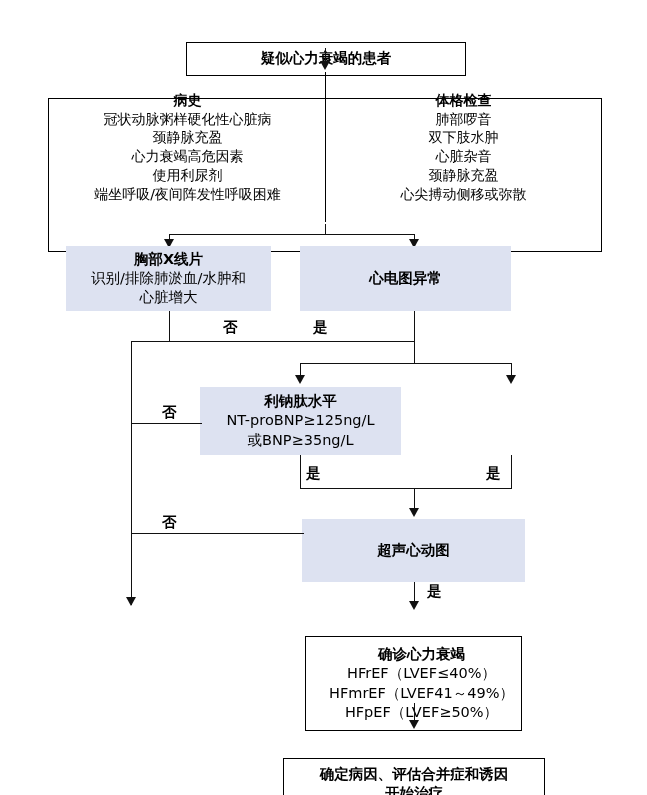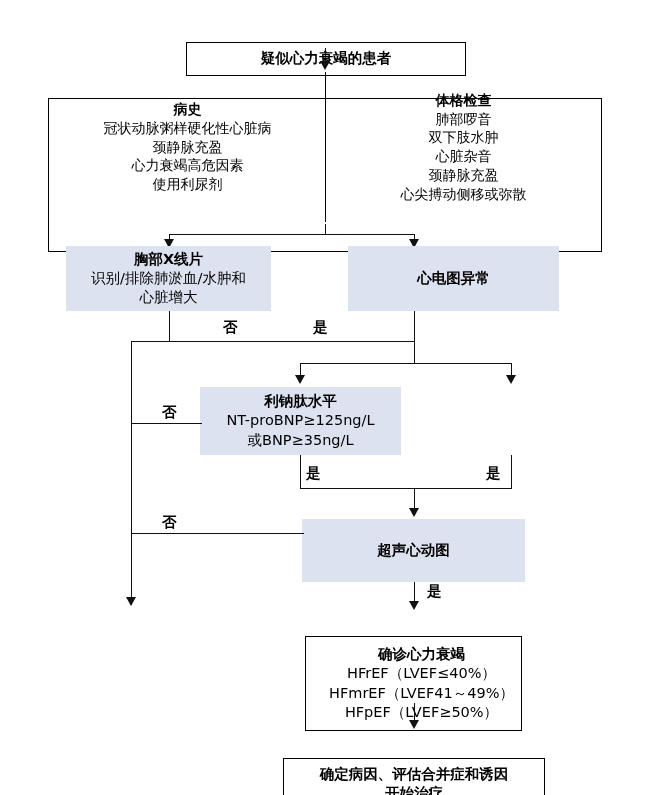--- a/index.html
+++ b/index.html
@@ -101,20 +101,21 @@
 
   <div class="box box-solid" style="left:48px; top:70px; width:554px; height:154px;"></div>
   <div class="divider-v" style="left:325px; top:72px; height:150px;"></div>
 
   <div class="col" style="left:52px; top:72px; width:271px; height:150px;">
     <div class="title">病史</div>
     <div>冠状动脉粥样硬化性心脏病</div>
     <div>颈静脉充盈</div>
     <div>心力衰竭高危因素</div>
     <div>使用利尿剂</div>
+    <div>端坐呼吸/夜间阵发性呼吸困难</div>
   </div>
 
   <div class="col" style="left:327px; top:72px; width:273px; height:150px;">
     <div class="title">体格检查</div>
     <div>肺部啰音</div>
     <div>双下肢水肿</div>
     <div>心脏杂音</div>
     <div>颈静脉充盈</div>
     <div>心尖搏动侧移或弥散</div>
   </div>
@@ -125,21 +126,21 @@
   <div class="arrow-down" style="left:164px; top:239px;"></div>
   <div class="line-v" style="left:414px; top:234px; height:6px;"></div>
   <div class="arrow-down" style="left:409px; top:239px;"></div>
 
   <div class="box box-blue" style="left:66px; top:246px; width:205px; height:65px;">
     <div class="title">胸部X线片</div>
     <div>识别/排除肺淤血/水肿和</div>
     <div>心脏增大</div>
   </div>
 
-  <div class="box box-blue" style="left:300px; top:246px; width:211px; height:65px;margin-left:48px;">
+  <div class="box box-blue" style="left:300px; top:246px; width:211px; height:65px;">
     <div class="title">心电图异常</div>
   </div>
 
   <div class="label" style="left:220px; top:320px;">否</div>
   <div class="label" style="left:310px; top:320px;">是</div>
 
   <div class="line-v" style="left:169px; top:311px; height:30px;"></div>
   <div class="line-h" style="left:131px; top:341px; width:39px;"></div>
 
   <div class="line-v" style="left:414px; top:311px; height:30px;"></div>

